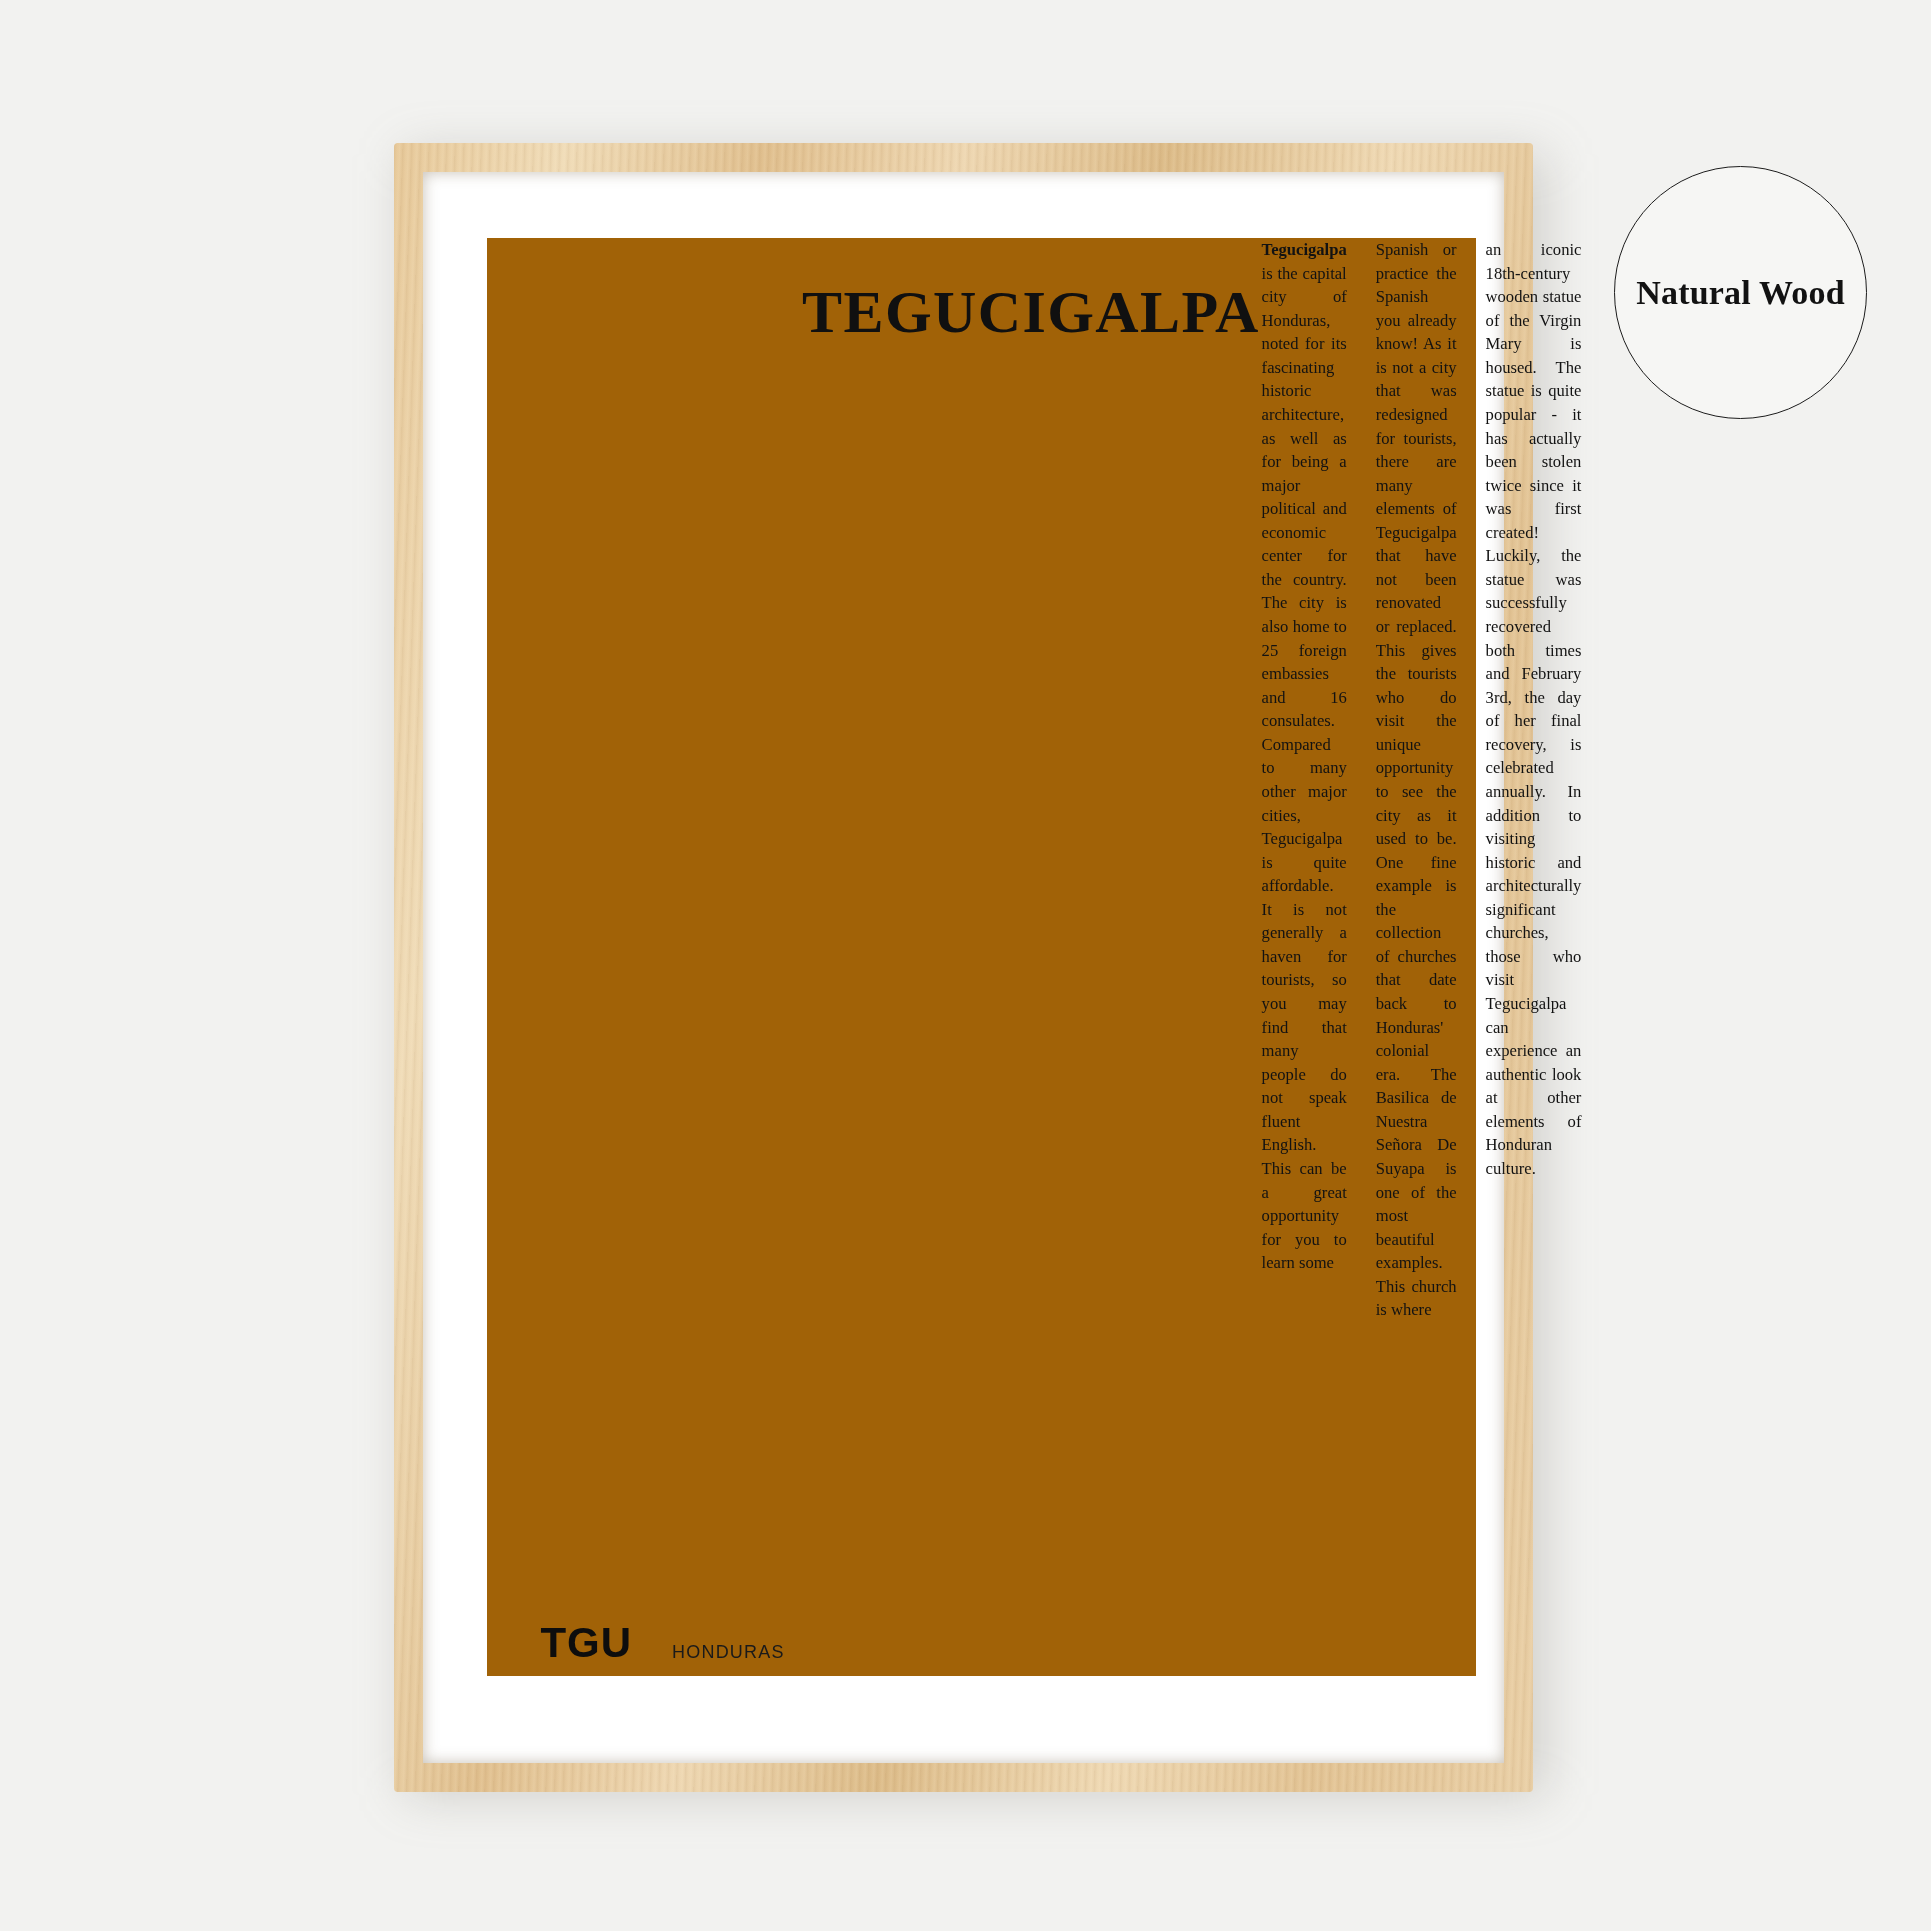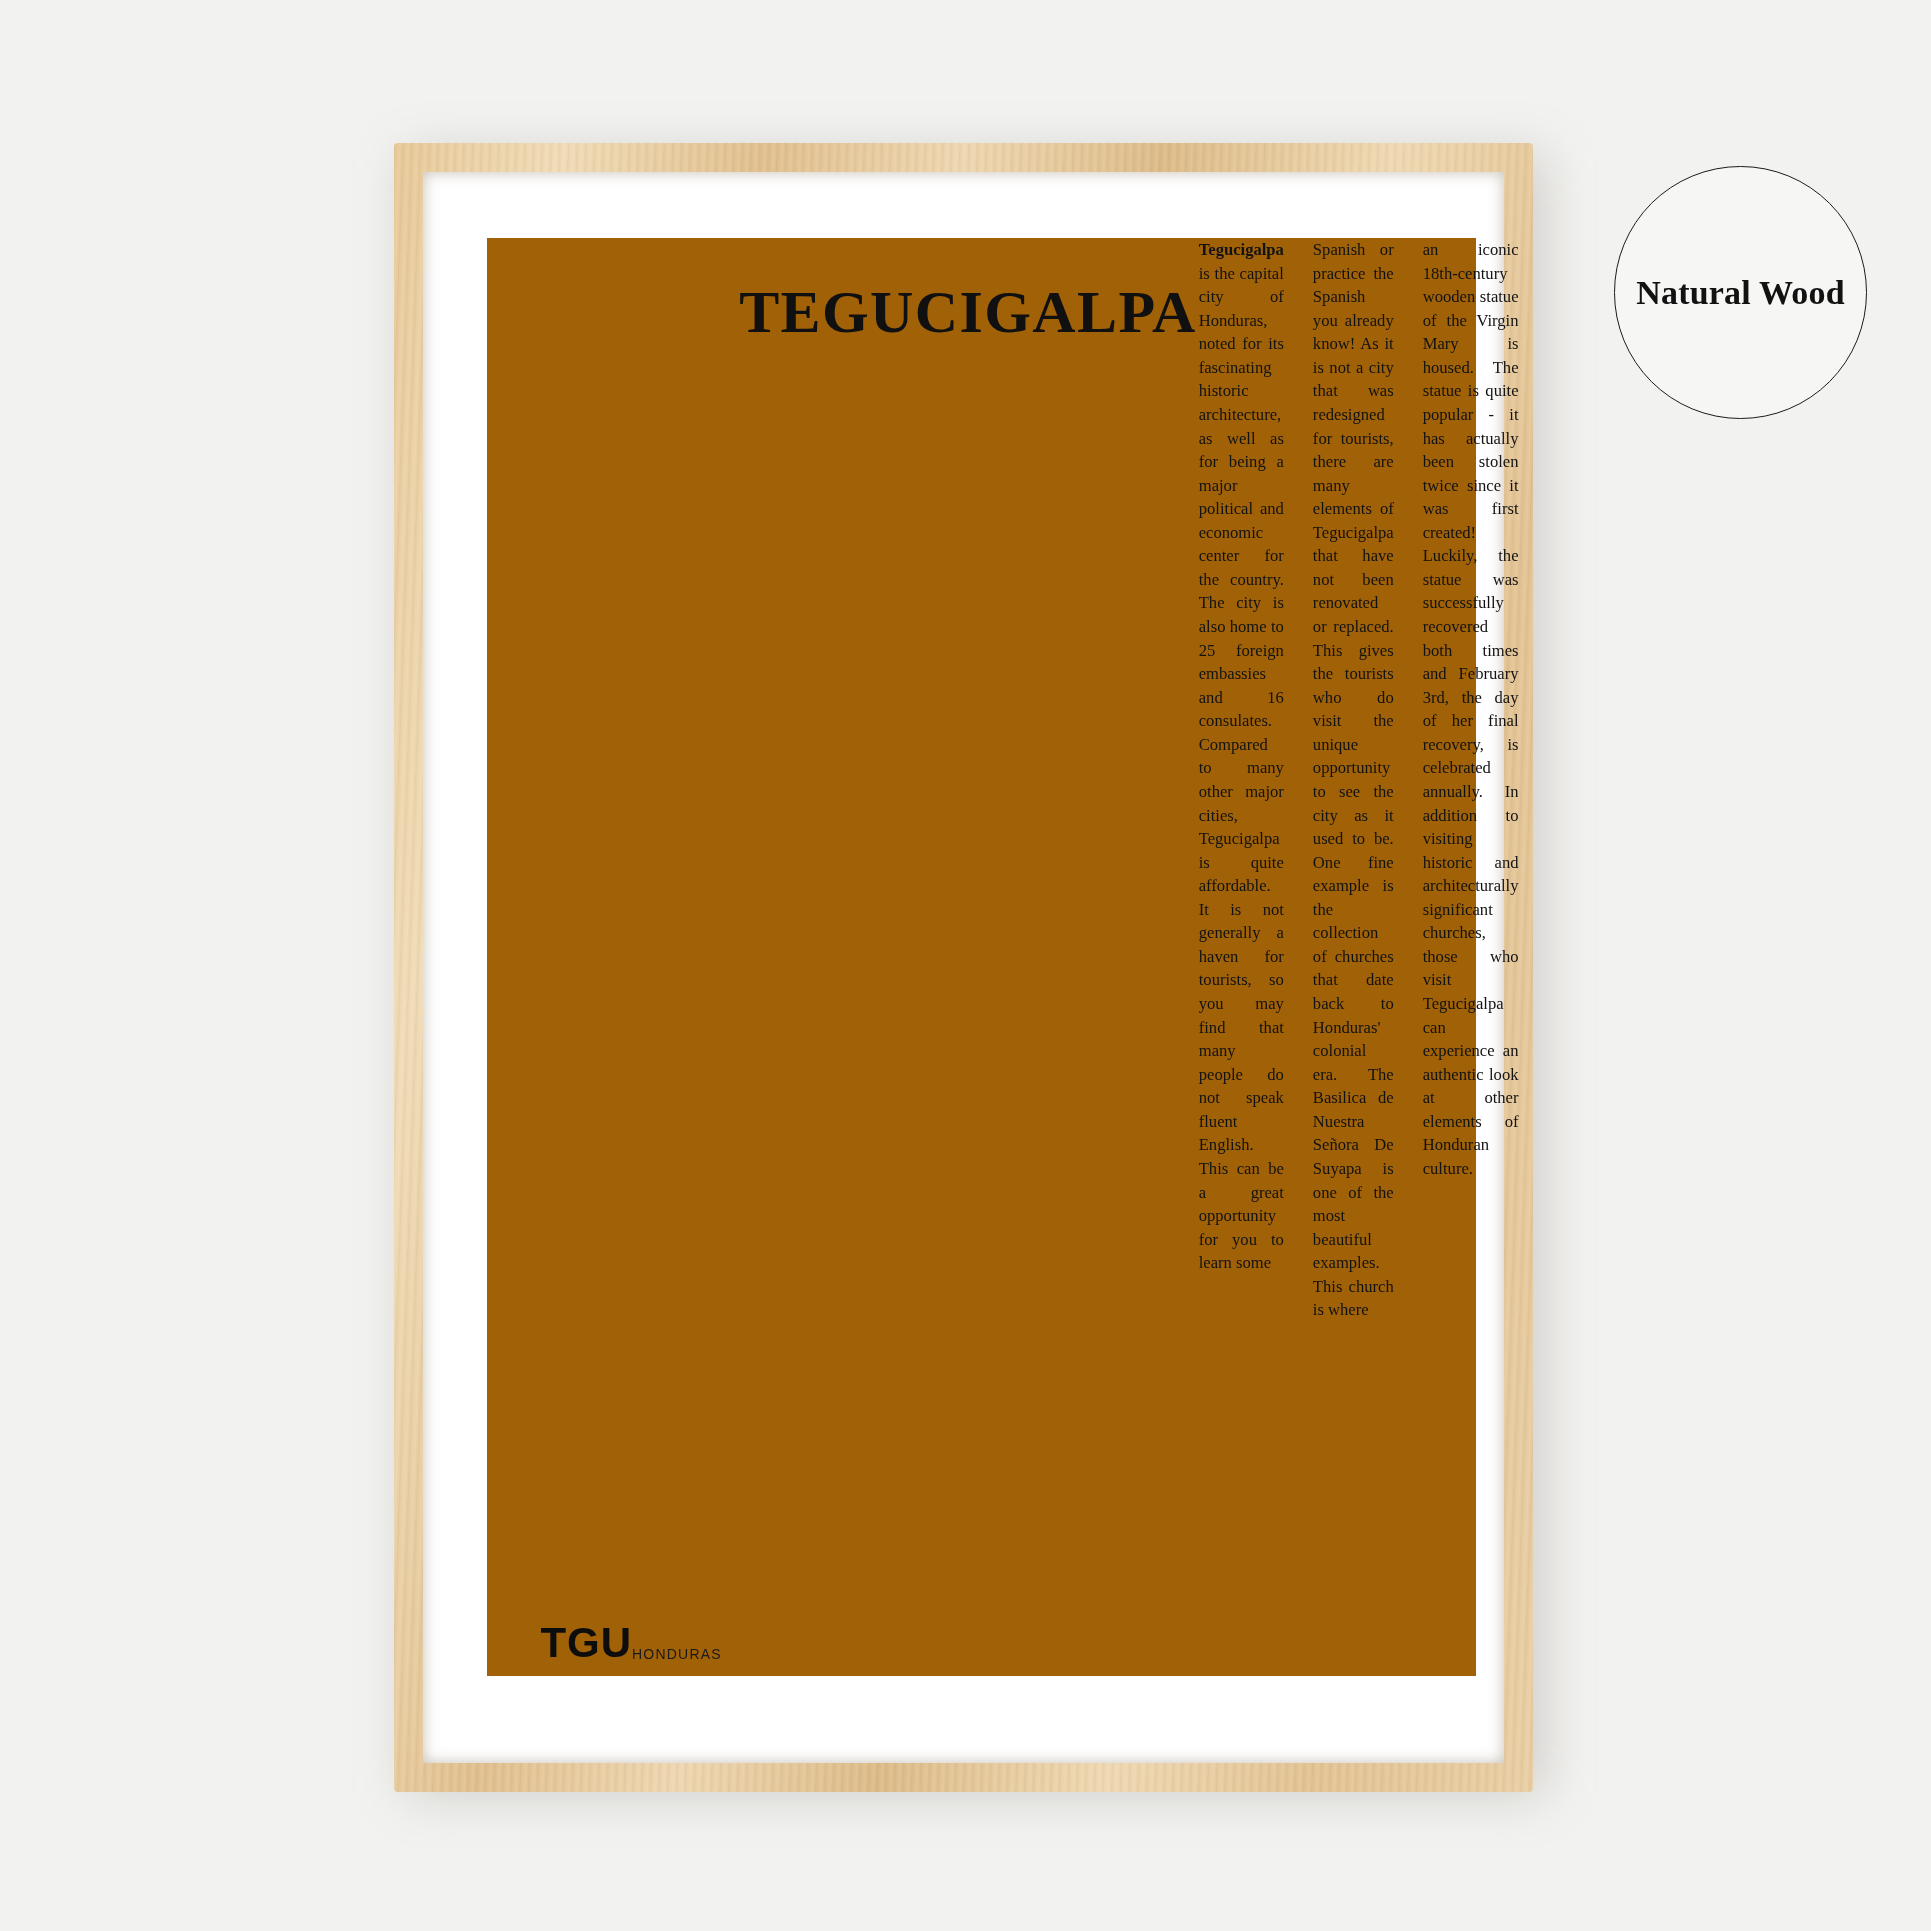--- a/index.html
+++ b/index.html
@@ -130,25 +130,26 @@
   .code {
     font-family: "Liberation Sans", sans-serif;
     font-weight: bold;
     font-size: 42px;
     letter-spacing: 1px;
     color: #0d0d0d;
     line-height: 1;
   }
   .country {
     font-family: "Liberation Sans", sans-serif;
-    font-size: 14px;
+    font-size: 18px;
     letter-spacing: 1.2px;
     color: #1a1a1a;
     line-height: 1;
     padding-bottom: 3.9px;
+    margin-left: 40px;
   }
 
   
   .photo {
     position: relative;
     width: 100%;
     height: 1004px;
     overflow: hidden;
     background: #8d8d8d;
     filter: grayscale(100%);

